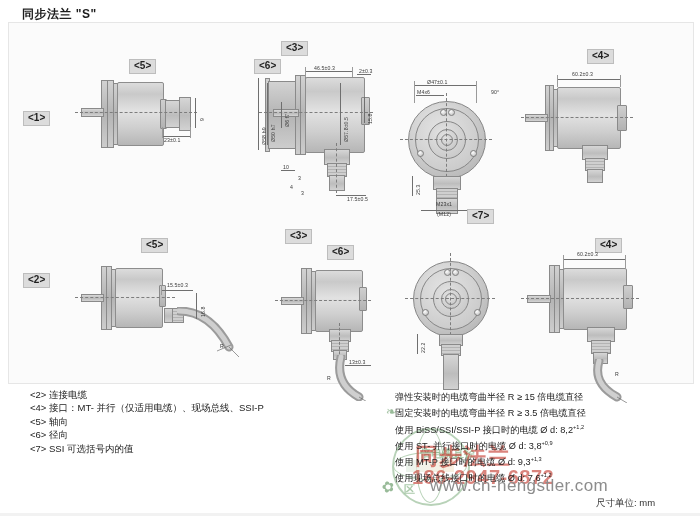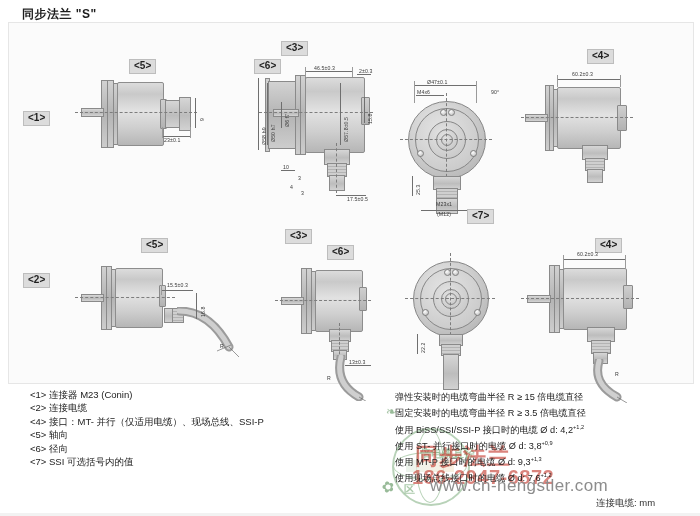--- a/index.html
+++ b/index.html
@@ -382,44 +382,43 @@
       <div class="dimline h" style="left:554px;top:236px;width:62px;"></div>
       <div class="extline v" style="left:554px;top:232px;height:14px;"></div>
       <div class="extline v" style="left:616px;top:232px;height:14px;"></div>
       <div class="dim" style="left:568px;top:228px;">60.2±0.3</div>
       <div class="dim" style="left:606px;top:348px;">R</div>
     </div>
 
   </div>
 
   <div class="legend-left">
-    <div>&lt;1&gt; 连接器 M23 (Conin)</div>
     <div>&lt;2&gt; 连接电缆</div>
     <div>&lt;4&gt; 接口：MT- 并行（仅适用电缆）、现场总线、SSI-P</div>
     <div>&lt;5&gt; 轴向</div>
     <div>&lt;6&gt; 径向</div>
     <div>&lt;7&gt; SSI 可选括号内的值</div>
   </div>
 
   <div class="wm wm-globe">
       <div class="bar"></div>
     </div>
   <div class="wm wm-leaf">❧</div>
   <div class="wm wm-glyph">✿</div>
   <div class="wm wm-faint" style="left:420px;top:446px;">倍电缆直径</div>
   <div class="wm wm-faint" style="left:404px;top:482px;">区</div>
   <div class="wm wm-cn">同步法兰</div>
   <div class="wm wm-phone">186-2947-6872</div>
 
   <div class="legend-right">
     <div><span>弹性安装时的电缆弯曲半径 R ≥ 15 倍电缆直径</span><span class="sup"></span></div>
     <div><span>固定安装时的电缆弯曲半径 R ≥ 3.5 倍电缆直径</span><span class="sup"></span></div>
-    <div><span>使用 BiSS/SSI/SSI-P 接口时的电缆 Ø d: 4,2</span><span class="sup">+1,2</span></div>
+    <div><span>使用 BiSS/SSI/SSI-P 接口时的电缆 Ø d: 8,2</span><span class="sup">+1,2</span></div>
     <div><span>使用 ST- 并行接口时的电缆 Ø d: 3,8</span><span class="sup">+0,9</span></div>
     <div><span>使用 MT-P 接口时的电缆 Ø d: 9,3</span><span class="sup">+1,3</span></div>
     <div><span>使用现场总线接口时的电缆 Ø d: 7,6</span><span class="sup">+1,2</span></div>
   </div>
 
   <div class="website">www.cn-hengstler.com</div>
-  <div class="units">连接电缆: mm</div>
+  <div class="units">尺寸单位: mm</div>
 
   <div class="bottom-rule"></div>
 </div>
 
 </body></html>

